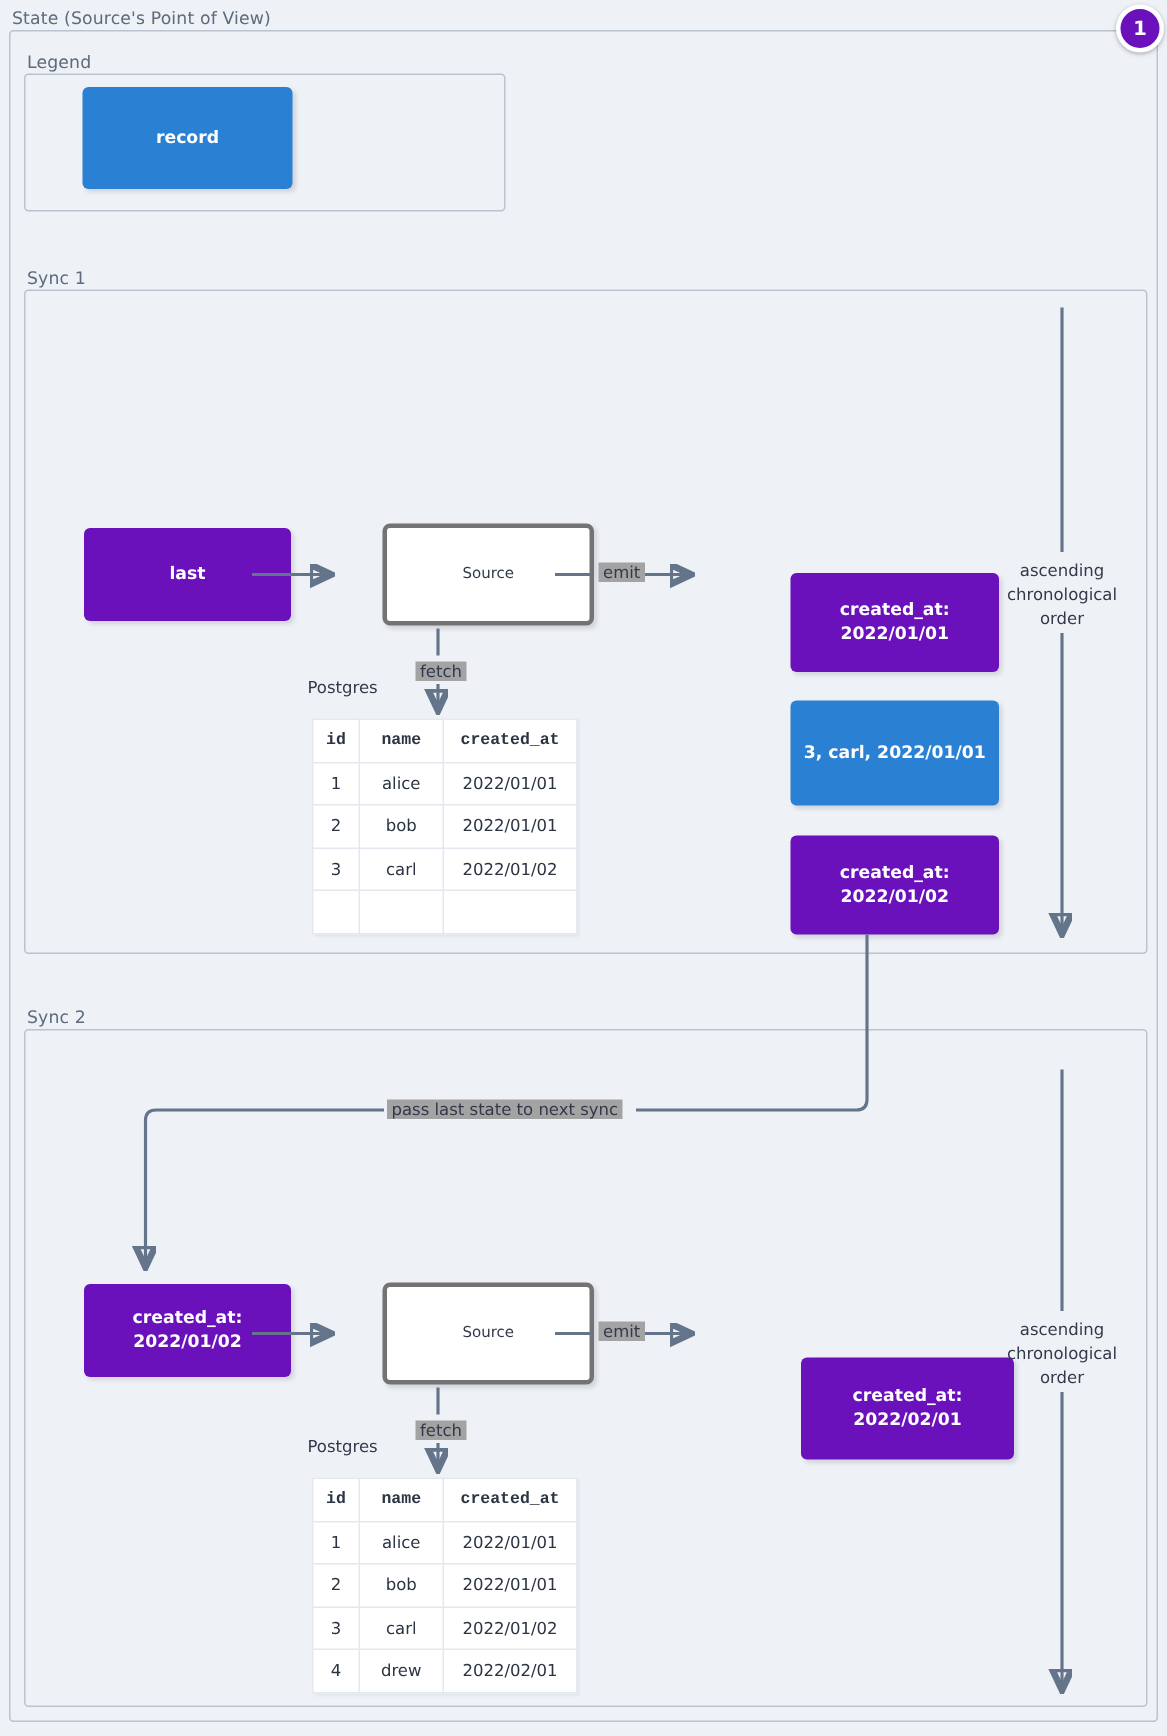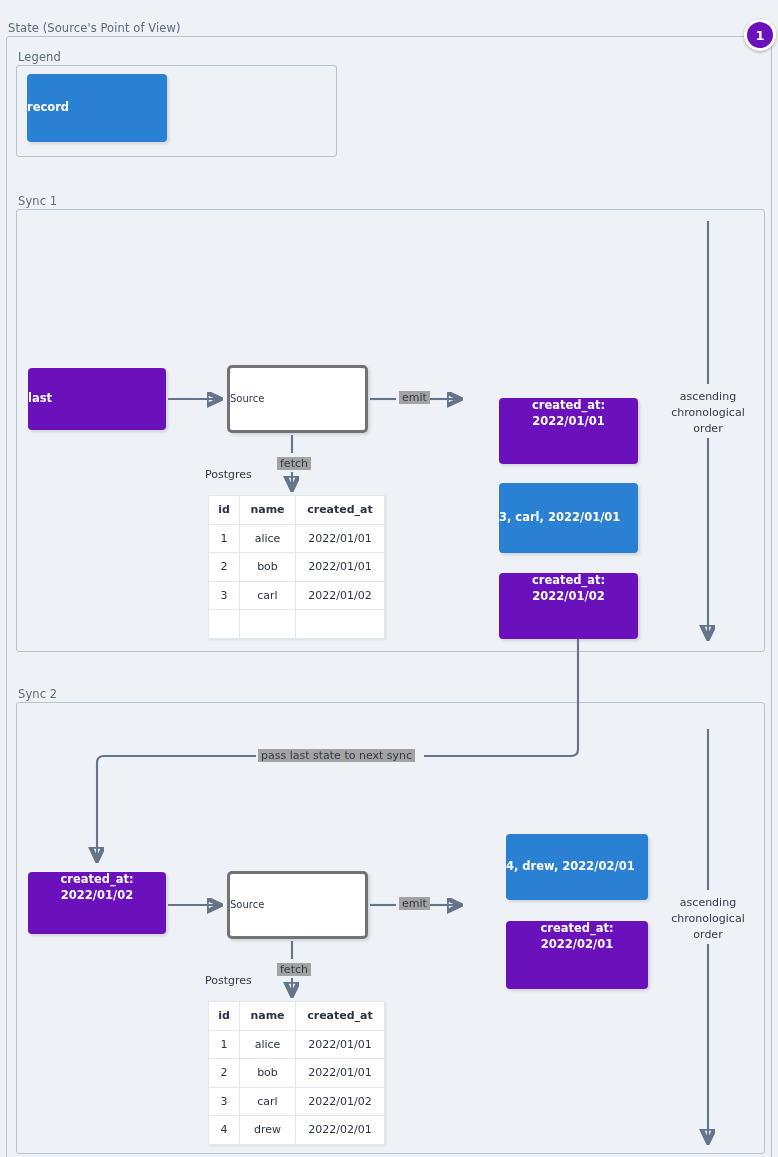--- a/index.html
+++ b/index.html
@@ -4,21 +4,21 @@
 <style>
   html,body{margin:0;padding:0;}
   body{
     width:778px;height:1157px;
     background:#eef1f5;
     font-family:"DejaVu Sans","Liberation Sans",sans-serif;
     color:#31394a;
     overflow:hidden;
     position:relative;
   }
-  .canvas{position:absolute;left:0;top:16px;width:778px;height:898px;}
+  .canvas{position:absolute;left:0;top:0;width:778px;height:898px;}
 
   
   .group{
     position:absolute;
     border:1.3px solid #b9c4d0;
     border-radius:3px;
     background:#eef1f5;
     box-sizing:border-box;
   }
   .group-label{
@@ -28,26 +28,28 @@
     letter-spacing:.1px;
     white-space:nowrap;
   }
 
   
   .node{
     position:absolute;
     box-sizing:border-box;
     display:flex;
     align-items:center;
+    justify-content:center;
     text-align:center;
     border-radius:4px;
     font-size:11.5px;
     font-weight:bold;
     line-height:1.35;
     box-shadow:2px 2px 3px rgba(60,70,90,.16);
+    margin-left:28px;
   }
   .node.record{background:#2a80d2;color:#ffffff;}
   .node.state{background:#6a11bc;color:#ffffff;}
   .node.plain{
     background:#ffffff;color:#31394a;
     border:3px solid #737373;
     font-weight:normal;font-size:10px;
     border-radius:5px;
   }
 
@@ -74,21 +76,21 @@
   }
   .pgtable td,.pgtable th{
     border:1px solid #e3e8ee;
     height:28.5px;
     padding:0 6px;
     text-align:center;
     font-weight:normal;
     color:#2b3442;
     box-sizing:border-box;
   }
-  .pgtable th{font-weight:bold;}
+  .pgtable th{font-weight:bold;font-family:Liberation Mono, monospace;}
   .pgtable .c-id{width:31px;}
   .pgtable .c-name{width:56px;}
   .pgtable .c-created{width:89px;}
 
   
   .badge{
     position:absolute;
     width:32px;height:32px;
     border-radius:50%;
     background:#6a11bc;
@@ -229,23 +231,20 @@
         <td class="c-created">2022/01/02</td>
       </tr>
       <tr>
         <td class="c-id">4</td>
         <td class="c-name">drew</td>
         <td class="c-created">2022/02/01</td>
       </tr>
     </tbody>
   </table>
 
-  <div class="node record" style="left:506px;top:818px;width:142px;height:66px;">
-    <span>4, drew, 2022/02/01</span>
-  </div>
   <div class="node state" style="left:506px;top:905px;width:142px;height:68px;flex-direction:column;">
     <span>created_at:</span>
     <span>2022/02/01</span>
   </div>
 
   <div class="ftext center" style="left:660px;top:879px;width:96px;">
     <div>ascending</div>
     <div>chronological</div>
     <div>order</div>
   </div>

